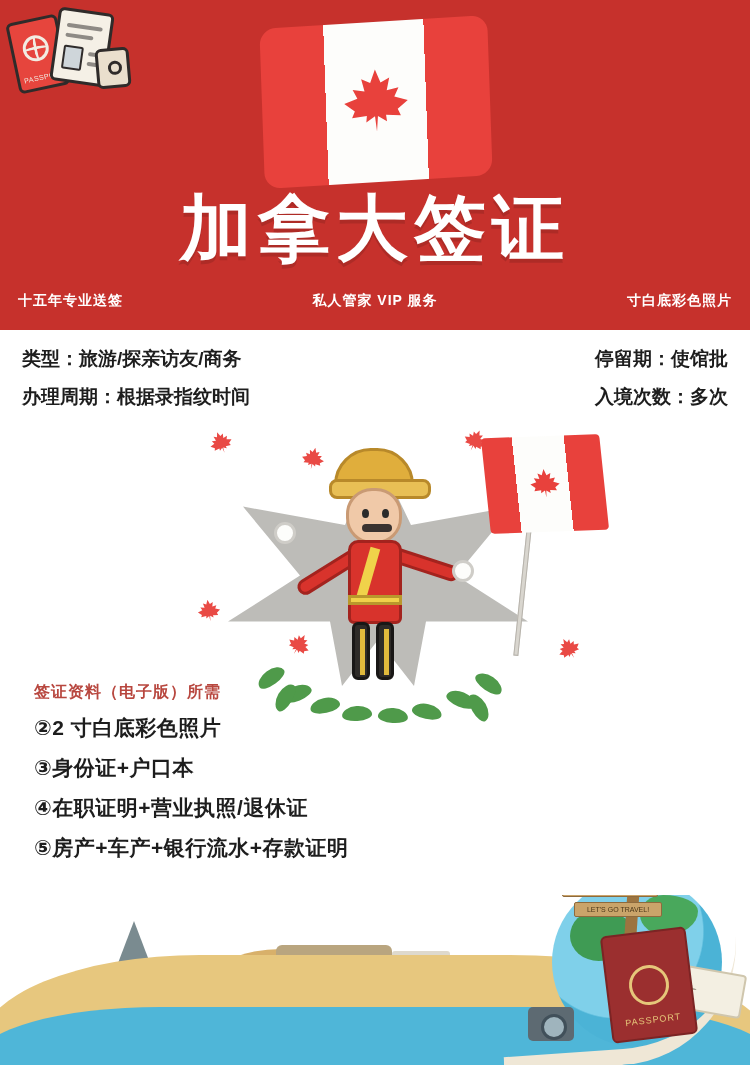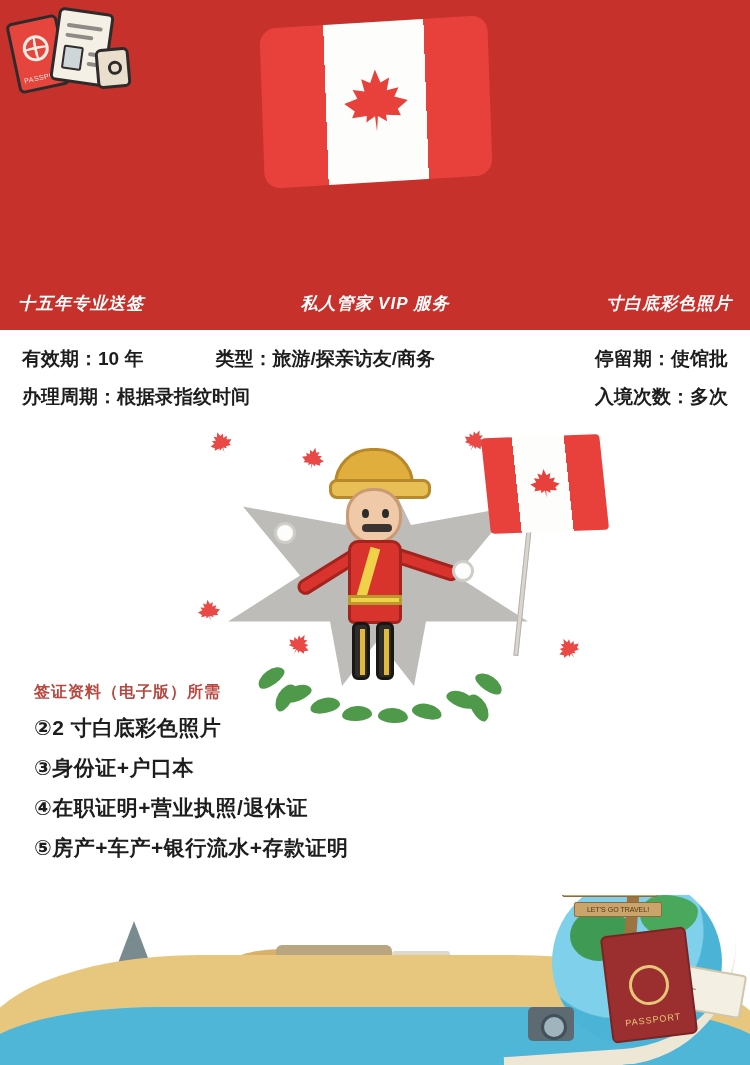--- a/index.html
+++ b/index.html
@@ -135,24 +135,23 @@
   }
   .tagline {
     position: absolute;
     left: 0; top: 292px;
     width: 750px;
     padding: 0 18px;
     display: flex;
     justify-content: space-between;
     align-items: flex-end;
     color: #ffffff;
-    font-size: 17px;
+    font-size: 14px;
     font-weight: 700;
     letter-spacing: 1px;
-    font-style: italic;
   }
 
   
   .info {
     position: absolute;
     top: 334px; left: 0;
     width: 750px; height: 92px;
     padding: 12px 22px 0 22px;
     color: #1d1d1d;
   }
@@ -482,33 +481,31 @@
     </div>
 
     <div class="flag-wrap">
       <div class="flag">
         <svg class="leaf" viewBox="0 0 100 100">
           <path fill="#e8413c" d="M50 6 l7 18 12-6 -4 17 16-3 -6 12 18 6 -14 11 4 9 -20 -2 1 9 -12 -8 -2 21 -2 -21 -12 8 1 -9 -20 2 4 -9 -14 -11 18 -6 -6 -12 16 3 -4 -17 12 6z"></path>
         </svg>
       </div>
     </div>
 
+    <div class="title-cn">加拿大签证</div>
 
     <div class="tagline">
       <span>十五年专业送签</span>
       <span>私人管家 VIP 服务</span>
       <span>寸白底彩色照片</span>
     </div>
   </div>
 
   <div class="info">
     <div class="info-row">
-      <div class="info-cell c1">
-        <span>有效期：</span><span>10 年</span>
-      </div>
       <div class="info-cell c2">
         <span>类型：</span><span>旅游/探亲访友/商务</span>
       </div>
       <div class="info-cell c3">
         <span>停留期：</span><span>使馆批</span>
       </div>
     </div>
     <div class="info-row">
       <div class="info-cell c2">
         <span>办理周期：</span><span>根据录指纹时间</span>

